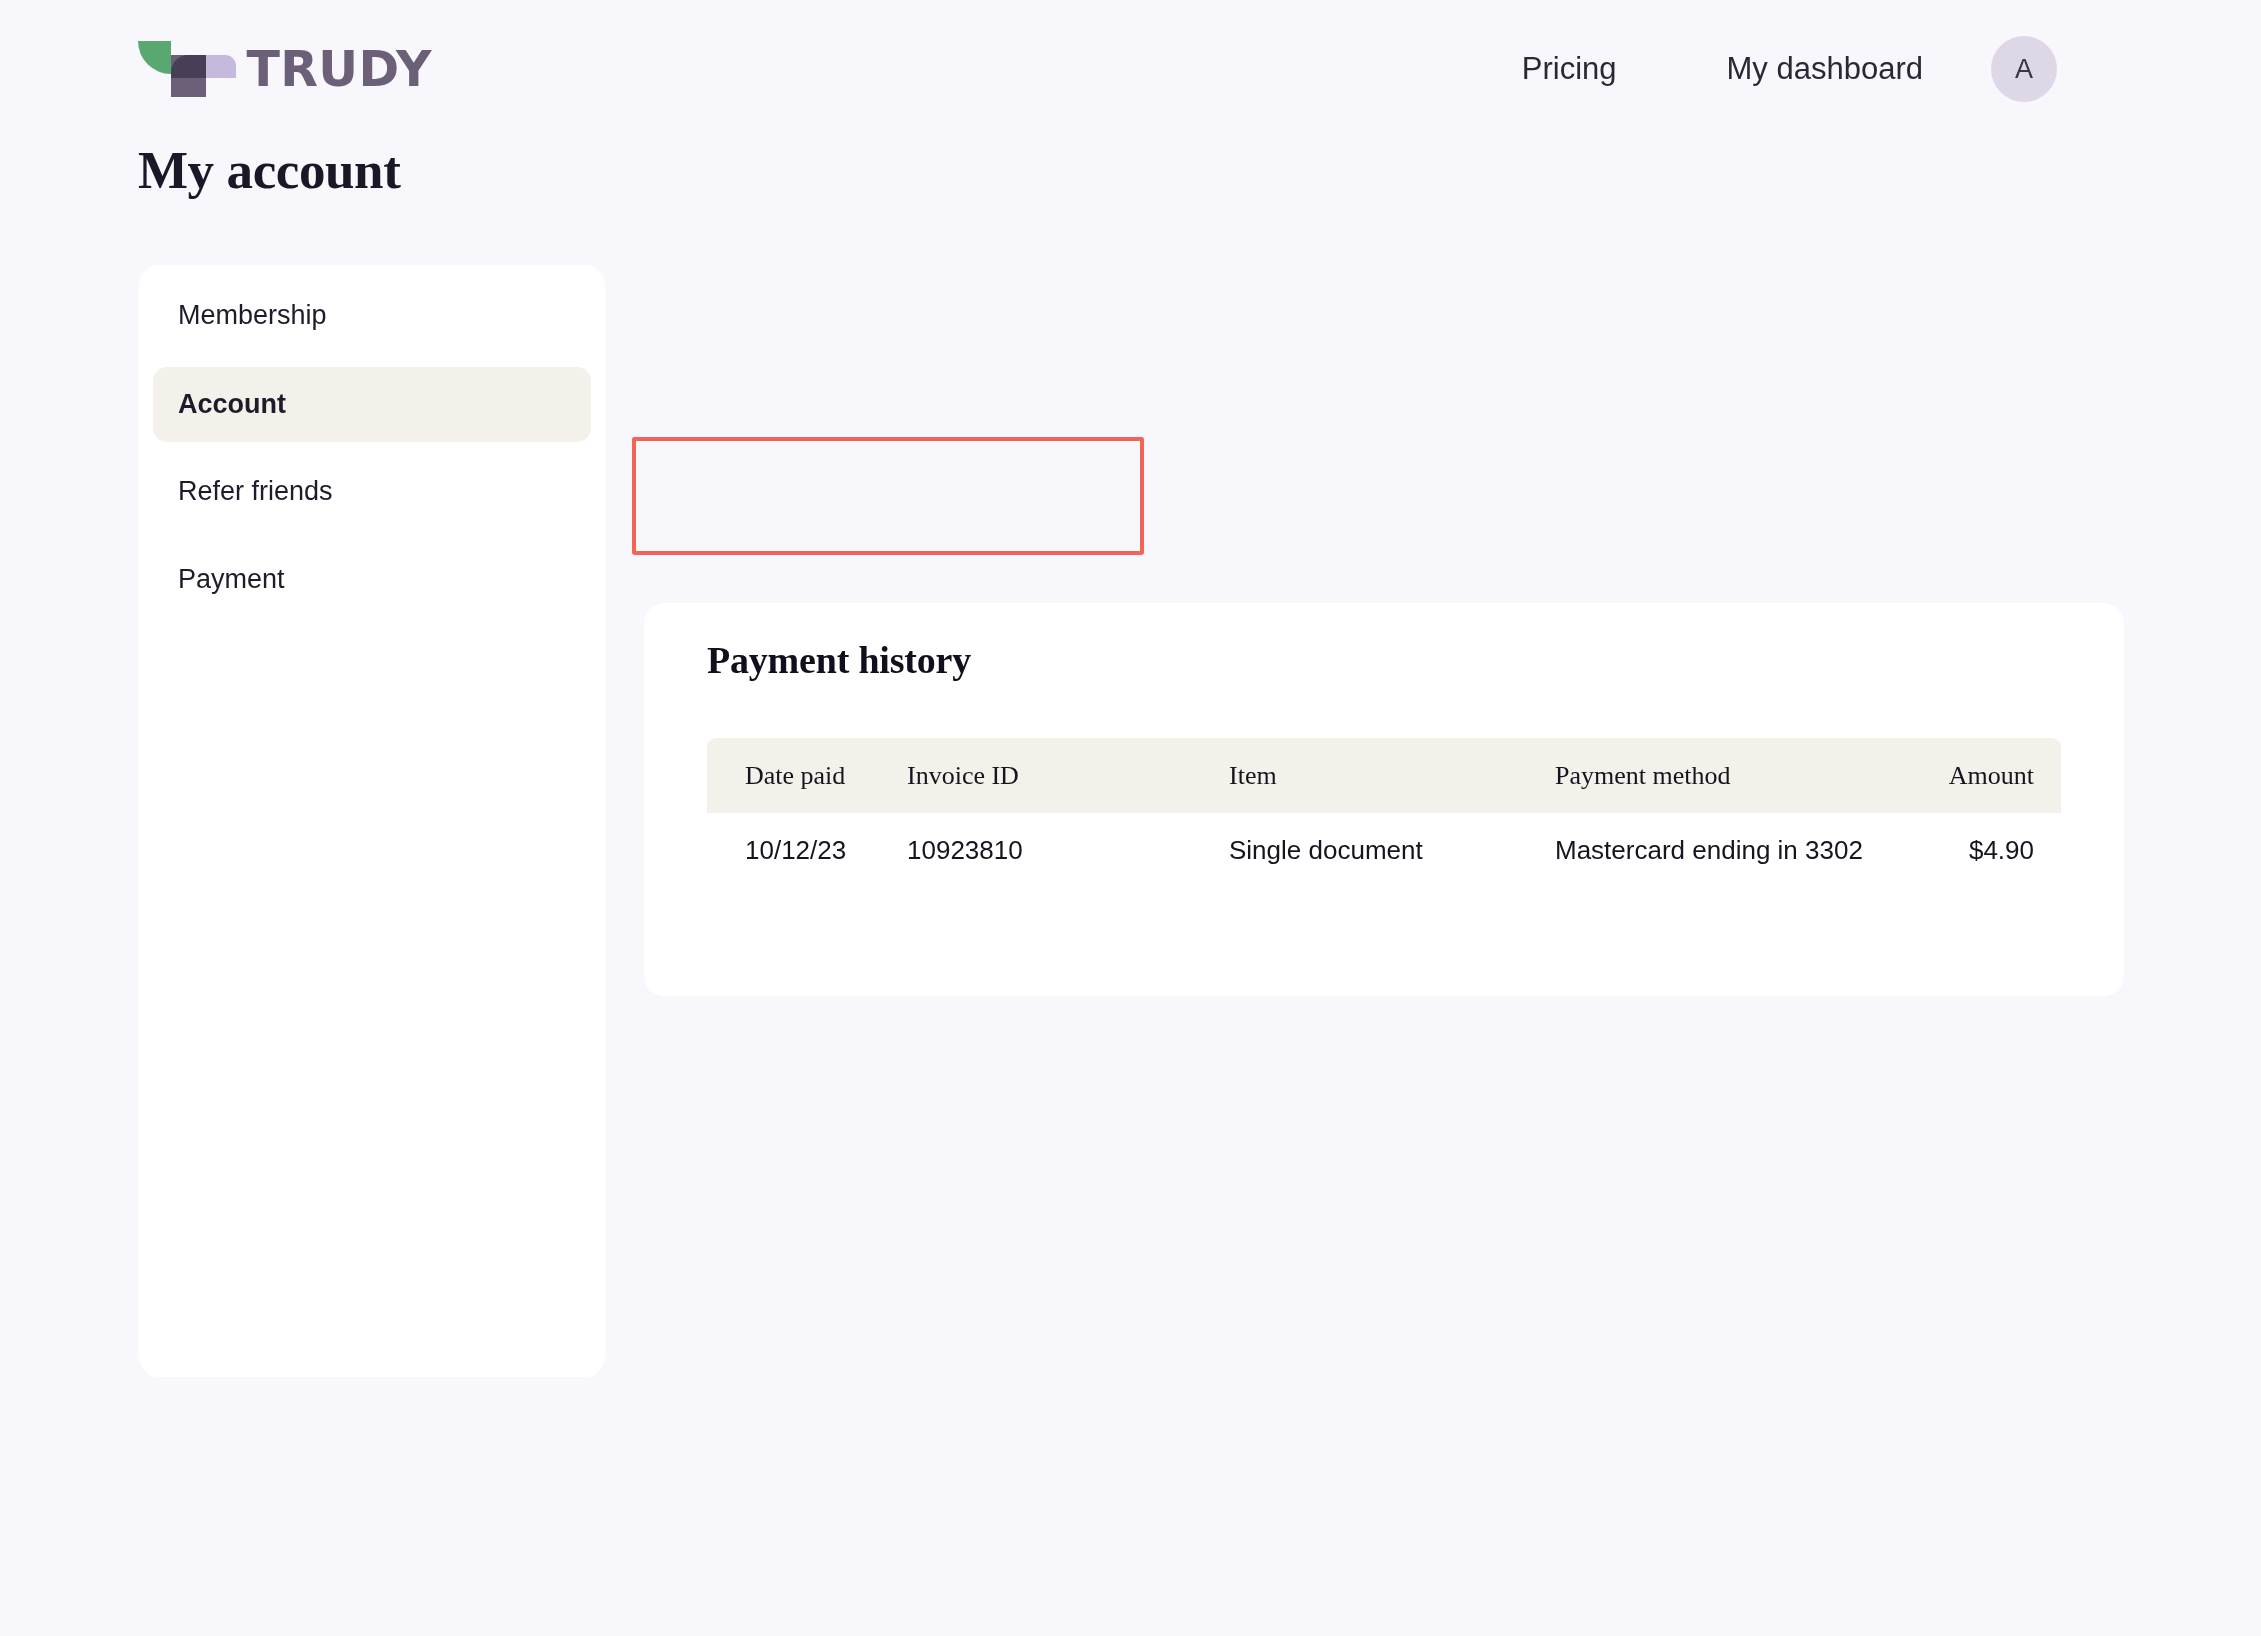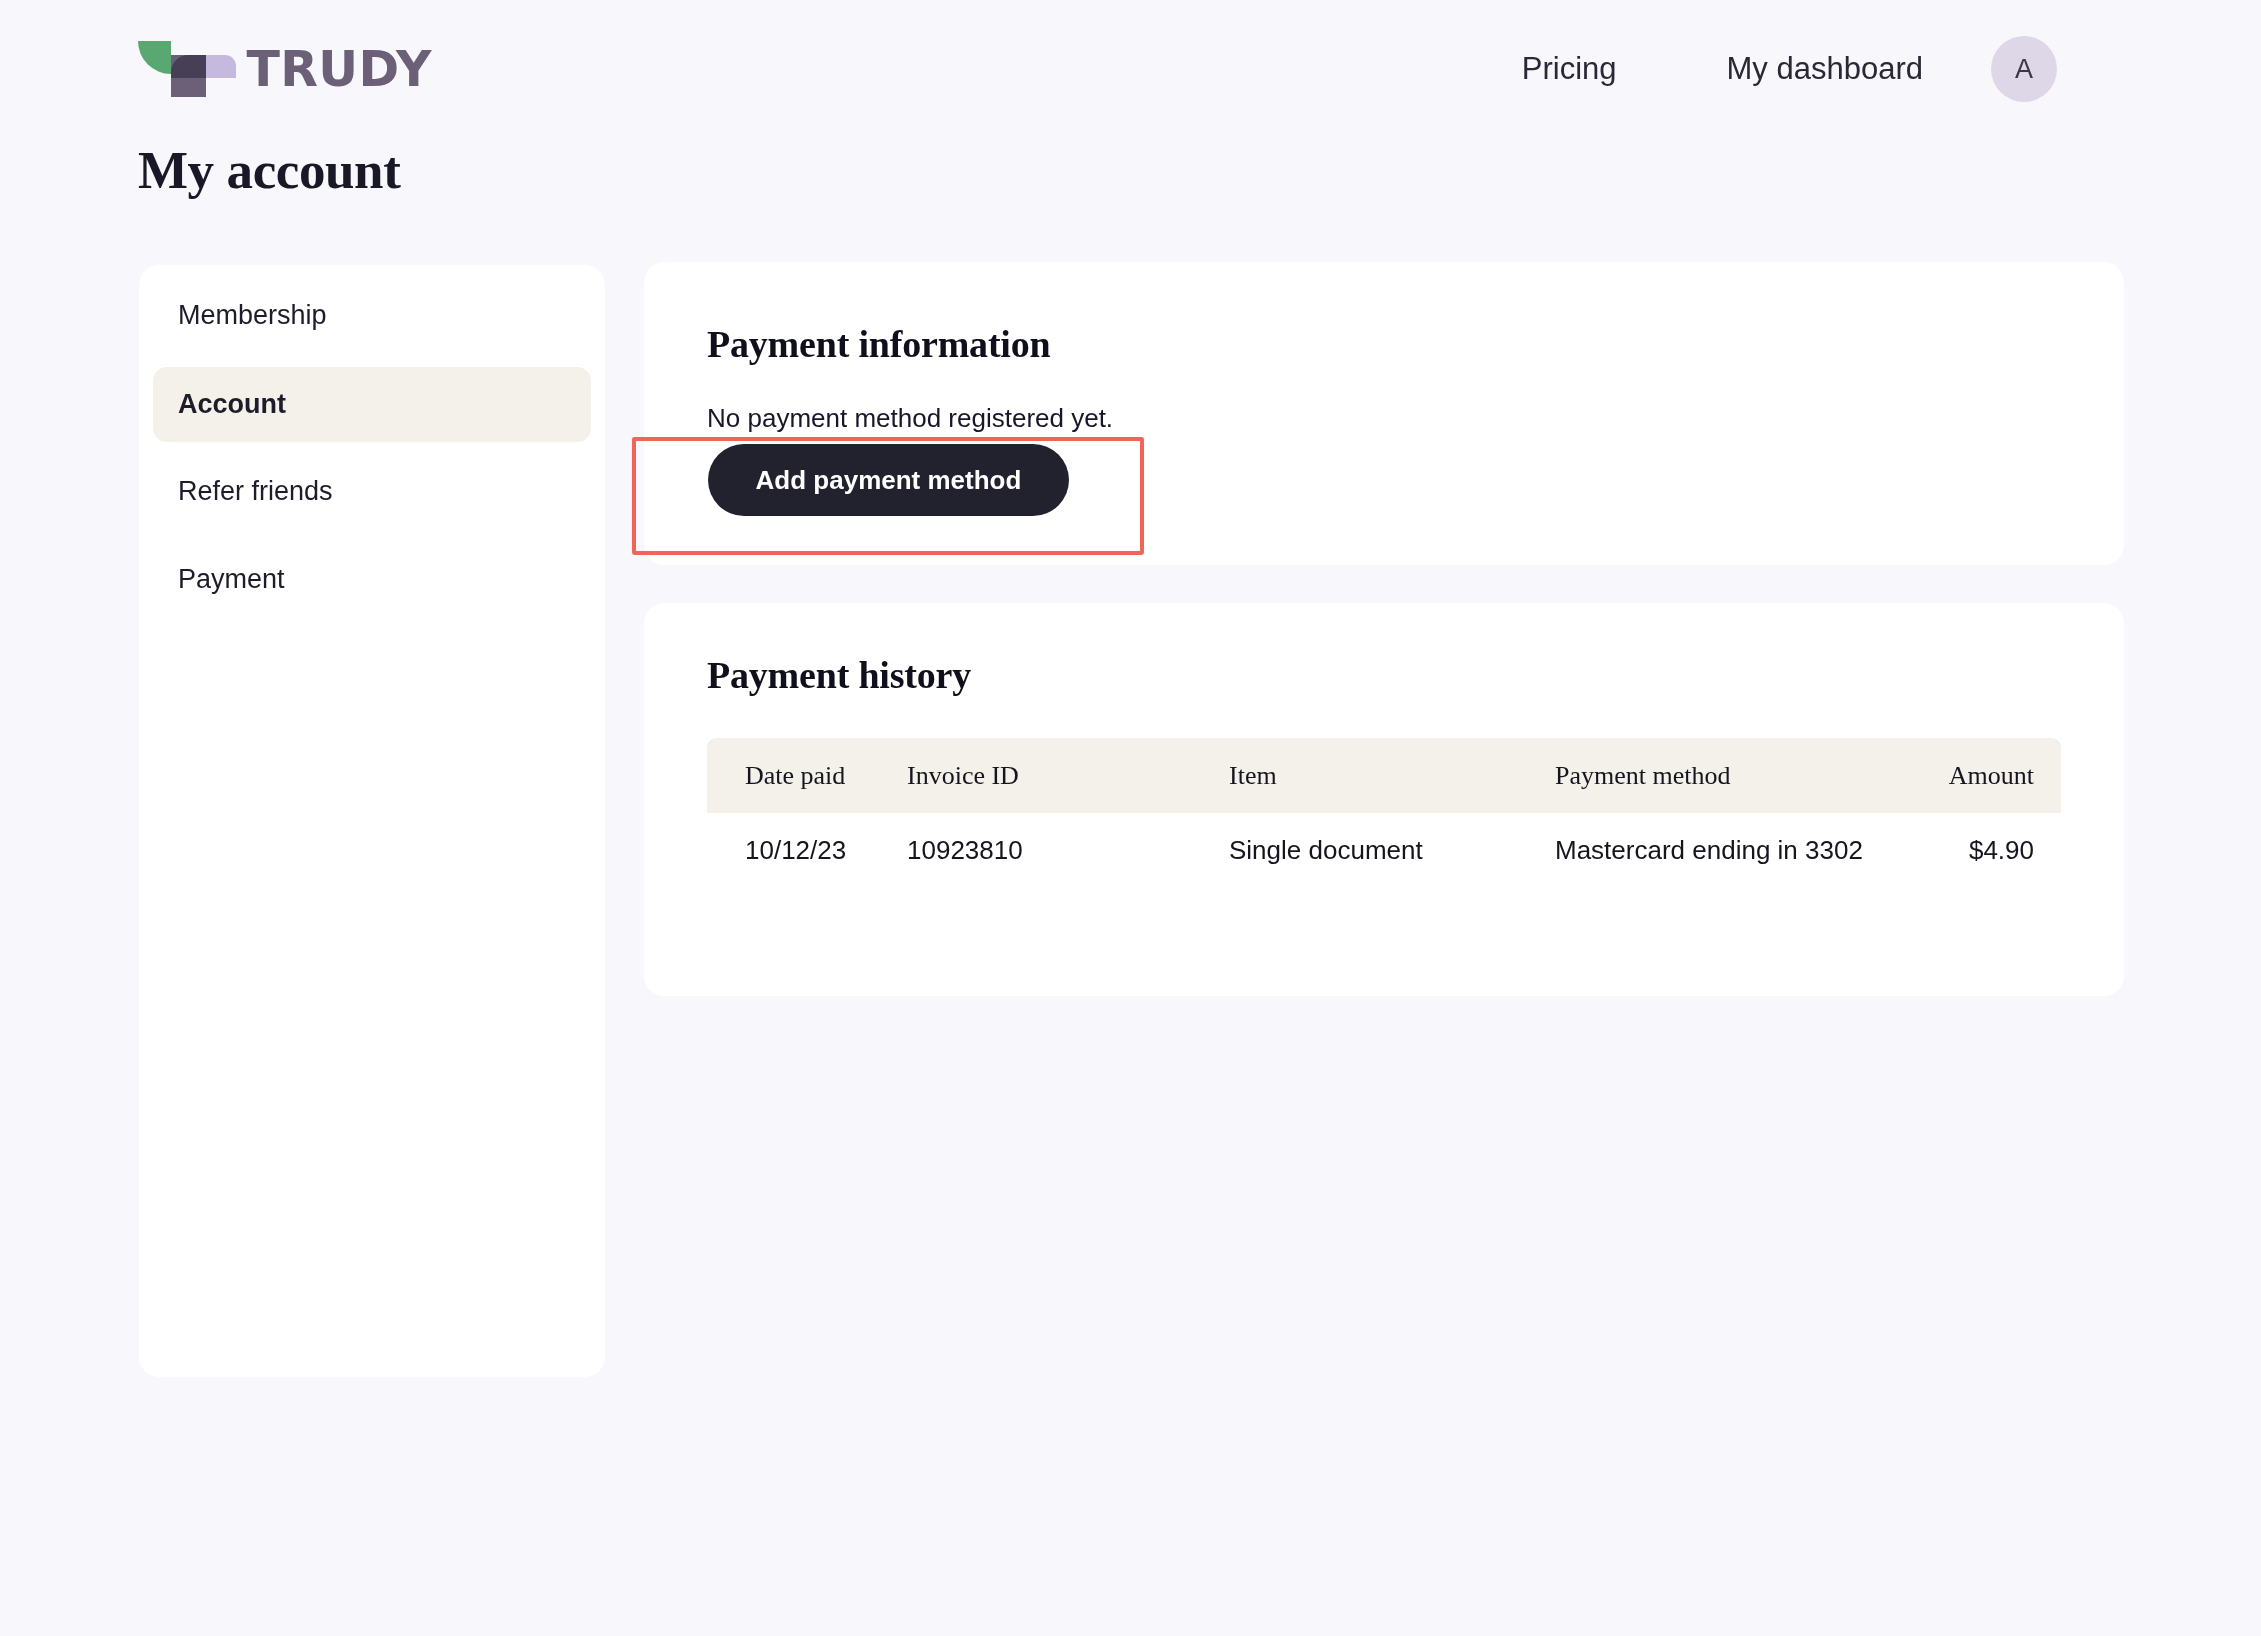--- a/index.html
+++ b/index.html
@@ -121,21 +121,21 @@
   #card-payment-history { left: 644px; top: 603px; width: 1480px; height: 393px; }
 
   .card-title {
     font-family: "Liberation Serif", serif;
     font-weight: 700;
     font-size: 38px;
     color: #100f1c;
     letter-spacing: -0.2px;
   }
   #card-payment-info .card-title { position: absolute; left: 63px; top: 60px; }
-  #card-payment-history .card-title { position: absolute; left: 63px; top: 50px; }
+  #card-payment-history .card-title { position: absolute; left: 63px; top: 35px; }
 
   .no-method {
     position: absolute;
     left: 63px; top: 141px;
     font-size: 26px;
     color: #18172a;
   }
 
   .btn-primary {
     position: absolute;
@@ -227,25 +227,20 @@
       <span>Account</span>
     </div>
     <div class="side-item spaced">
       <span>Refer friends</span>
     </div>
     <div class="side-item spaced">
       <span>Payment</span>
     </div>
   </nav>
 
-  <section class="card" id="card-payment-info">
-    <h2 class="card-title">Payment information</h2>
-    <p class="no-method">No payment method registered yet.</p>
-    <button class="btn-primary">Add payment method</button>
-  </section>
 
   <section class="card" id="card-payment-history">
     <h2 class="card-title">Payment history</h2>
 
     <div class="table">
       <div class="thead">
         <div class="th c-date">Date paid</div>
         <div class="th c-inv">Invoice ID</div>
         <div class="th c-item">Item</div>
         <div class="th c-method">Payment method</div>

